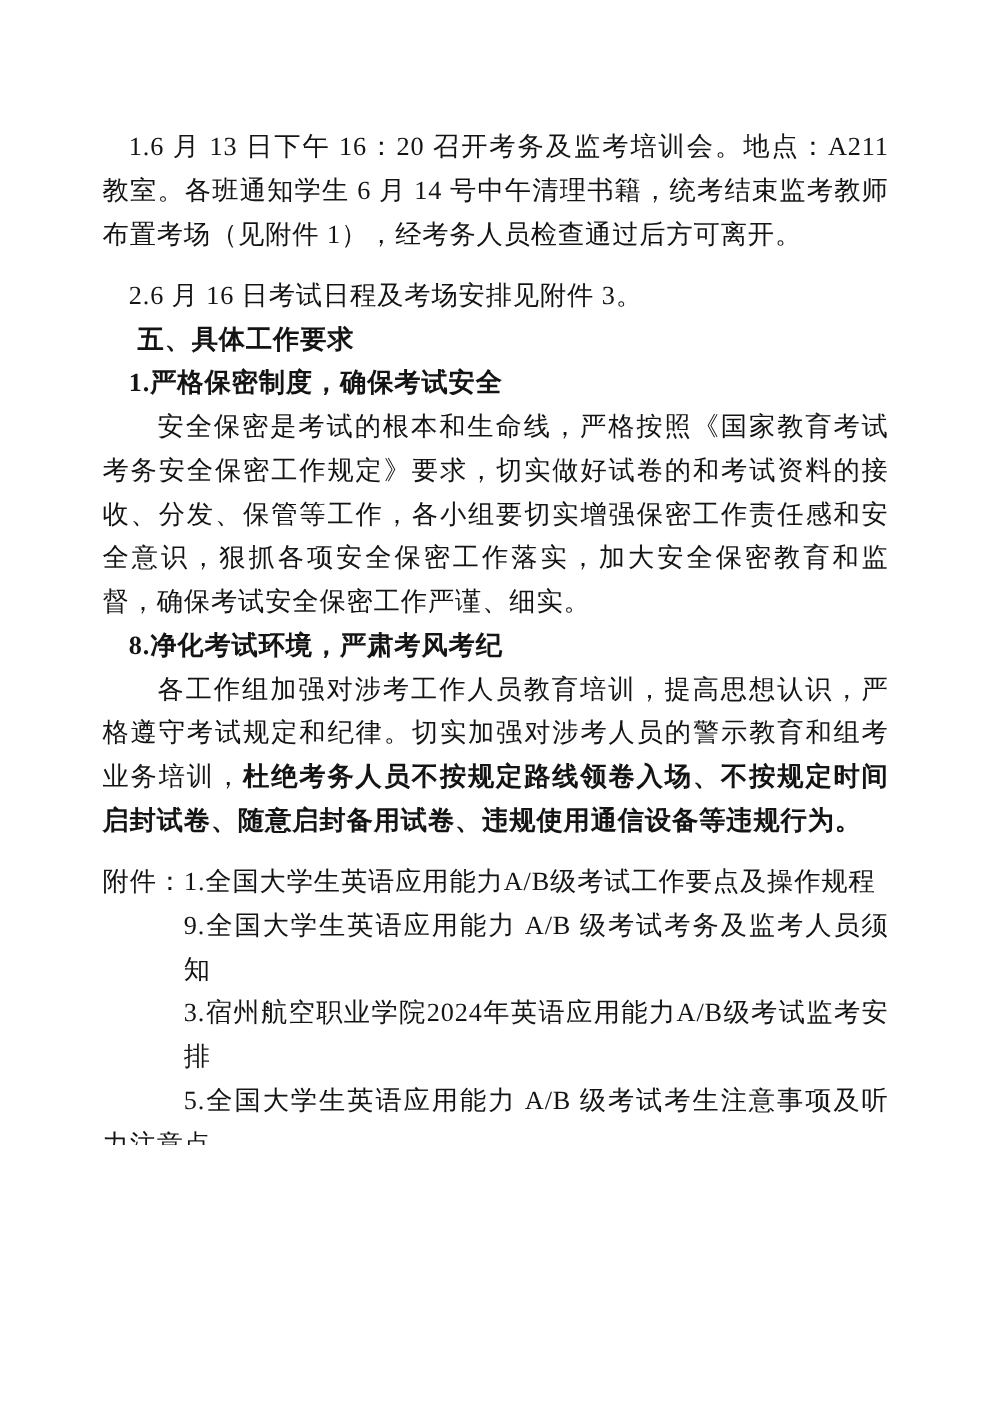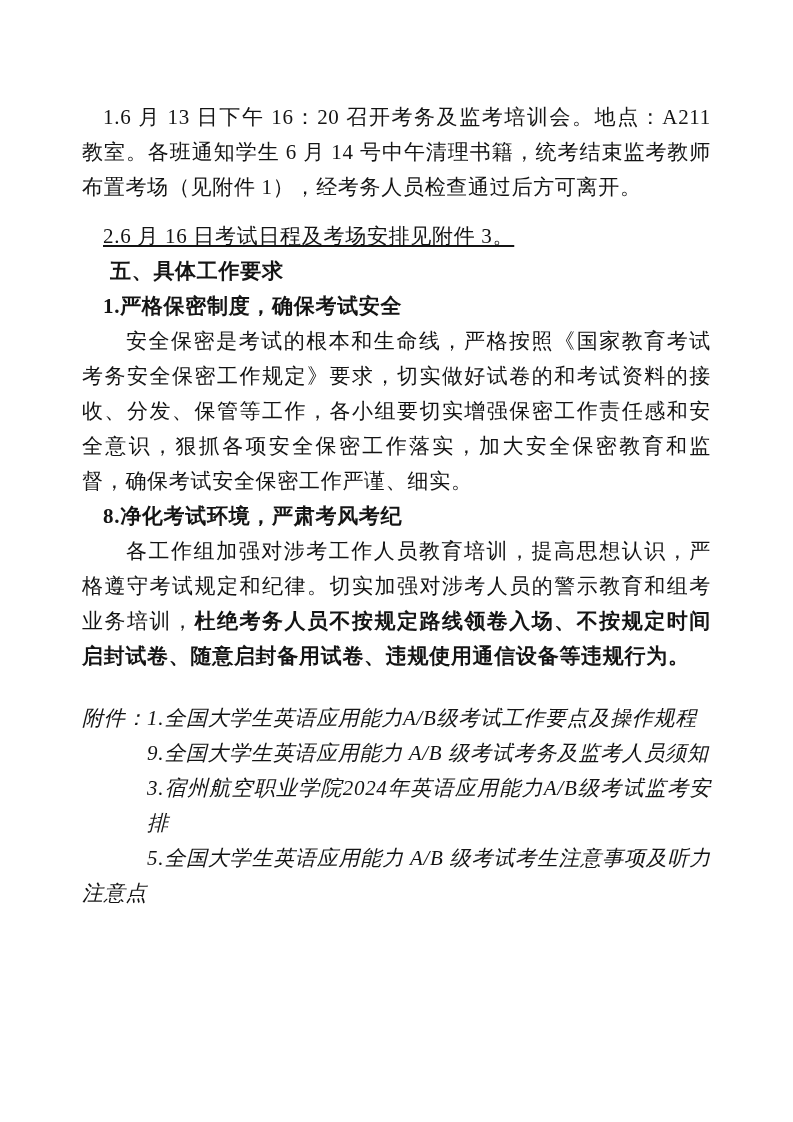--- a/index.html
+++ b/index.html
@@ -20,23 +20,23 @@
     letter-spacing: 0.7px;
     color: #141414;
     text-align: justify;
     overflow: hidden;
   }
   p { margin: 0; }
   .indent-num  { text-indent: 21px; }
   .indent-cjk  { text-indent: 44px; }
   .h-five      { text-indent: 28px; font-weight: bold; }
   .h-num       { text-indent: 21px; font-weight: bold; font-family: Liberation Serif, serif; }
-  .para2       { margin-top: 14px; text-decoration: underline; }
+  .para2       { margin-top: 14px; }
   .bold-seg    { font-weight: bold; }
-  .attachments { margin-top: 27px; font-style: italic; }
+  .attachments { margin-top: 14px; }
   .att-item    { padding-left: 65px; }
   .att-item-wrap { text-indent: 65px; }
   .signature {
     margin-top: 29px;
     margin-left: auto;
     margin-right: 75px;
     width: fit-content;
     text-align: center;
   }
   .page-number {

